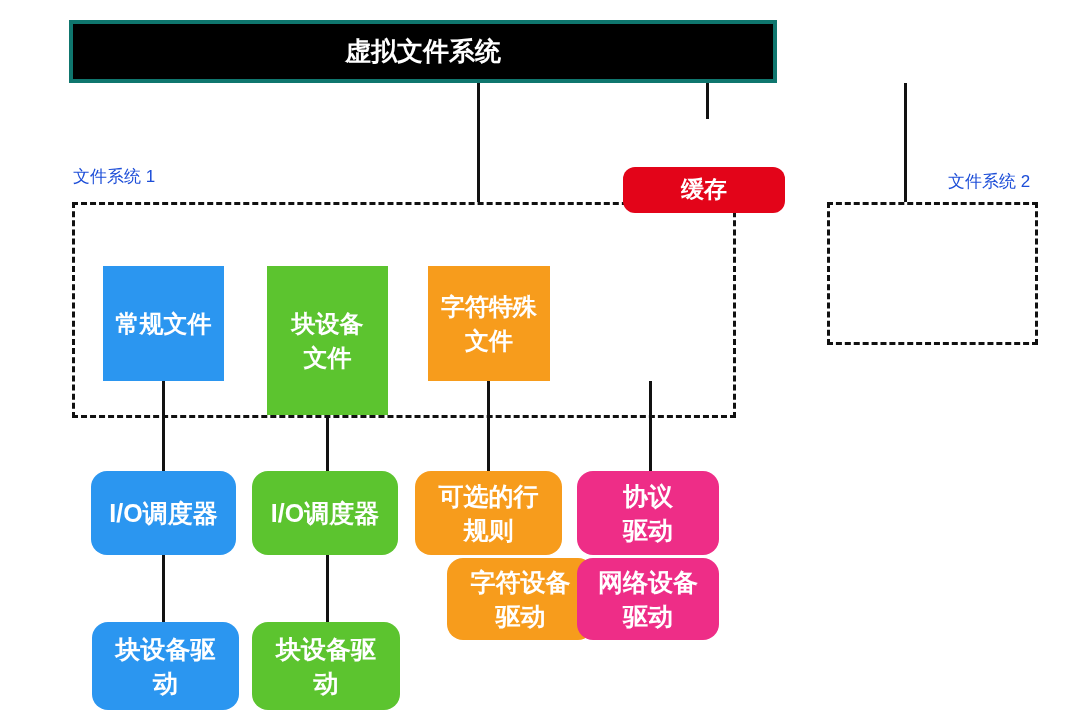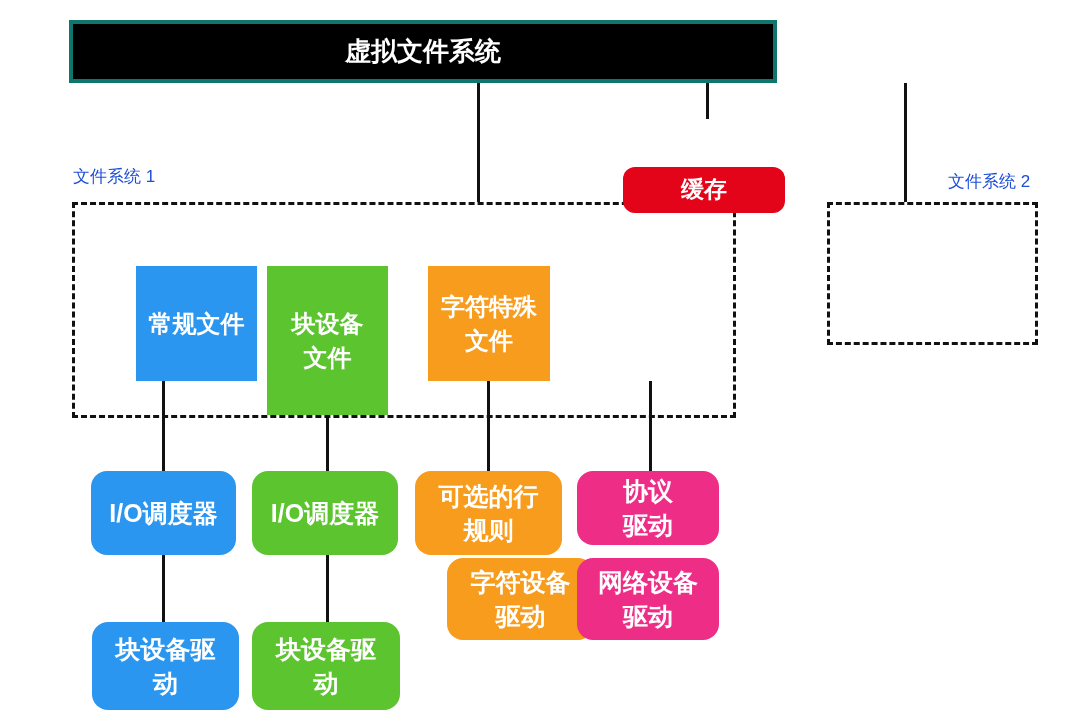--- a/index.html
+++ b/index.html
@@ -32,21 +32,21 @@
   #fs2label { left:948px; top:170px; }
   
   #sq-regular { left:103px; top:266px; width:121px; height:115px; font-size:24px; }
   #sq-block   { left:267px; top:266px; width:121px; height:149px; font-size:24px; }
   #sq-char    { left:428px; top:266px; width:122px; height:115px; font-size:24px;text-align:center; }
   #sq-socket  { left:590px; top:266px; width:122px; height:115px; font-size:24px; }
   
   #io1 { left:91px;  top:471px; width:145px; height:84px; border-radius:16px; font-size:25px; }
   #io2 { left:252px; top:471px; width:146px; height:84px; border-radius:16px; font-size:25px; }
   #ld  { left:415px; top:471px; width:147px; height:84px; border-radius:16px; font-size:25px; }
-  #pd  { left:577px; top:471px; width:142px; height:74px; border-radius:16px; font-size:25px; }
+  #pd  { left:577px; top:471px; width:142px; height:84px; border-radius:16px; font-size:25px; }
   
   #cdd  { left:415px; top:558px; width:147px; height:82px; border-radius:16px; font-size:25px;margin-left:32px; }
   #ndd  { left:577px; top:558px; width:142px; height:82px; border-radius:16px; font-size:25px; }
   #bdd1 { left:92px;  top:622px; width:147px; height:88px; border-radius:16px; font-size:25px; }
   #bdd2 { left:252px; top:622px; width:148px; height:88px; border-radius:16px; font-size:25px; }
   
   #l-bar-fs1   { left:477px; top:83px;  height:119px; }
   #l-bar-cache { left:706px; top:83px;  height:36px;  }
   #l-bar-fs2   { left:904px; top:83px;  height:119px; }
   #l-sq1 { left:162px; top:381px; height:90px; }
@@ -73,21 +73,21 @@
 
   <div class="dashed" id="fs1box"></div>
   <div class="dashed" id="fs2box"></div>
   <div class="fs-label" id="fs1label">文件系统 1</div>
   <div class="fs-label" id="fs2label">文件系统 2</div>
 
   <div class="node" id="vfs" style="background-color: rgb(0, 0, 0);">虚拟文件系统</div>
 
   <div class="node" id="cache" style="background-color: rgb(227, 4, 25);">缓存</div>
 
-  <div class="node" id="sq-regular" style="background-color: rgb(43, 150, 240); margin-left: 33px;">常规文件</div>
+  <div class="node" id="sq-regular" style="background-color: rgb(43, 150, 240);">常规文件</div>
   <div class="node" id="sq-block" style="background-color: rgb(92, 196, 47);">块设备
 文件</div>
   <div class="node" id="sq-char" style="background-color: rgb(247, 156, 28);">字符特殊
 文件</div>
 
   <div class="node" id="io1" style="background-color: rgb(43, 150, 240);">I/O调度器</div>
   <div class="node" id="io2" style="background-color: rgb(92, 196, 47);">I/O调度器</div>
   <div class="node" id="ld" style="background-color: rgb(247, 156, 28);">可选的行
 规则</div>
   <div class="node" id="pd" style="background-color: rgb(238, 45, 135);">协议

